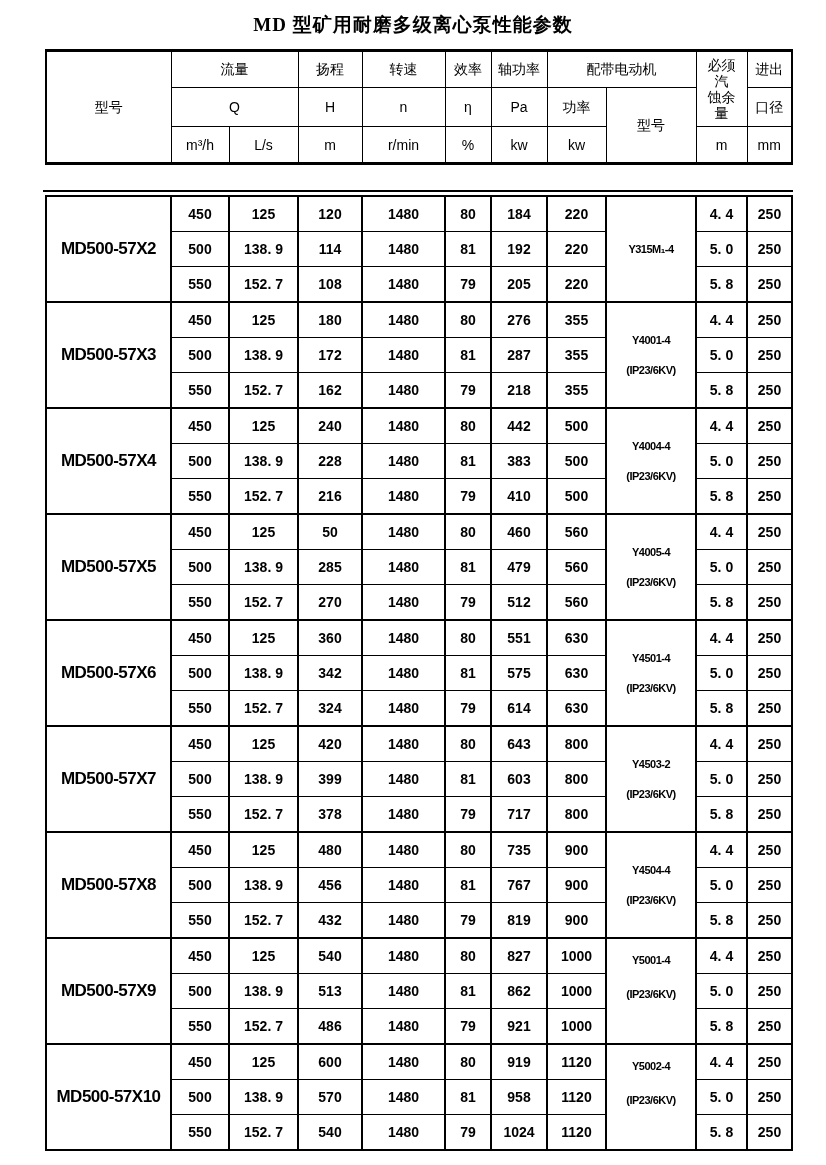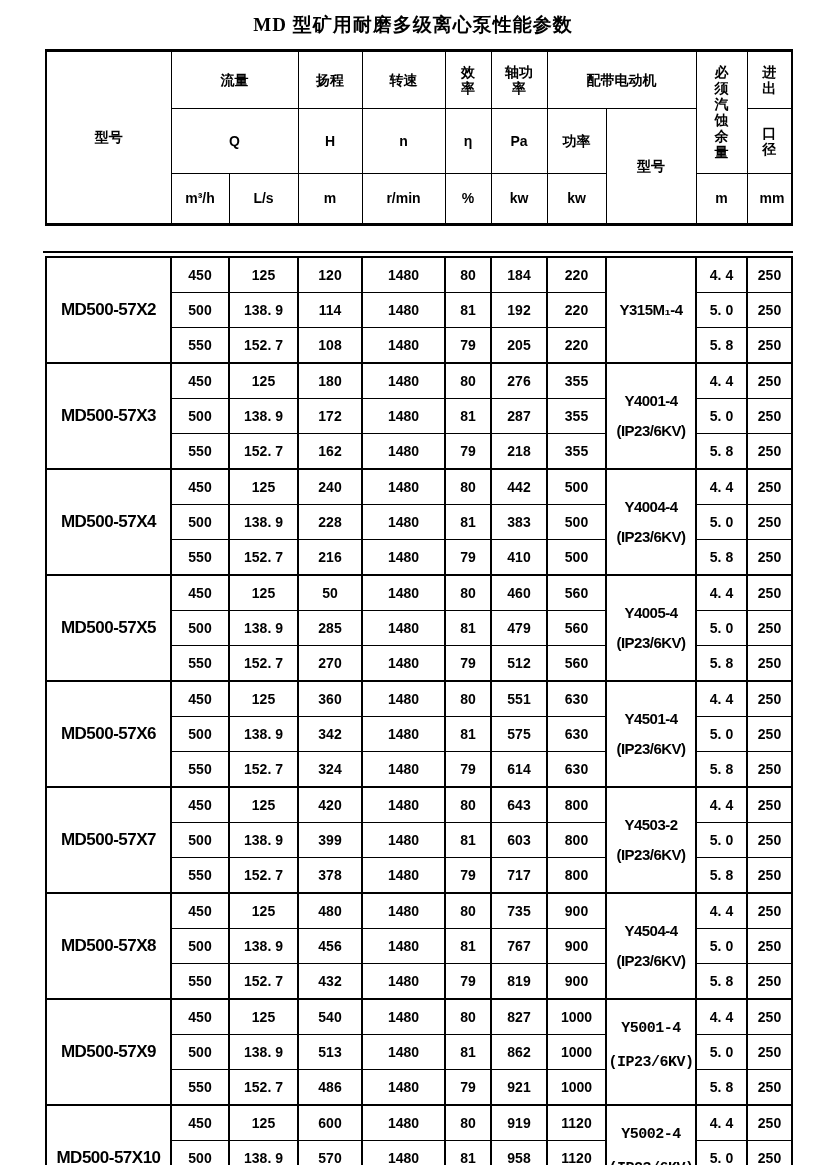--- a/index.html
+++ b/index.html
@@ -14,36 +14,36 @@
     font-size:19px; font-weight:600; letter-spacing:1px;
   }
   table { border-collapse:collapse; table-layout:fixed; margin-left:45px; }
   
   .hdr {
     margin-top:11px; width:746px;
     border:2px solid #000; border-top-width:3px; border-bottom-width:3px;
   }
   .hdr td {
     border:1px solid #000; text-align:center; vertical-align:middle;
-    height:25px; padding:12px; font-weight:bold; font-size:14px; line-height:1.15;
+    height:25px; padding:5px; font-weight:normal; font-size:14px; line-height:1.15;
   }
   
   .top-line { margin:25px 0 3px 43px; width:750px; height:0; border-top:2px solid #000; }
   
   .spec { width:746px; border:2px solid #000; }
   .spec td {
     border:1px solid #000; border-left-width:2px; border-right-width:2px;
     text-align:center; vertical-align:middle; height:34px; padding:0;
     font-weight:bold; font-size:14px;
   }
   .spec tr.group-start td { border-top-width:2px; }
   .spec td.model { font-size:17px; letter-spacing:-0.5px; }
-  .spec td.motor { font-size:15px; letter-spacing:-0.5px; }
+  .spec td.motor { font-size:11px; letter-spacing:-0.5px; }
   .spec td.motor div { line-height:30px; }
-  .spec td.motor.top { vertical-align:top; padding-top:12px;font-family:Liberation Mono, monospace; }
+  .spec td.motor.top { vertical-align:top; padding-top:4px; }
   .spec td.motor.top div { line-height:34px; }
 </style>
 </head>
 <body>
 
 <div class="page">
 
   <div class="title">MD 型矿用耐磨多级离心泵性能参数</div>
 
   <table class="hdr">

